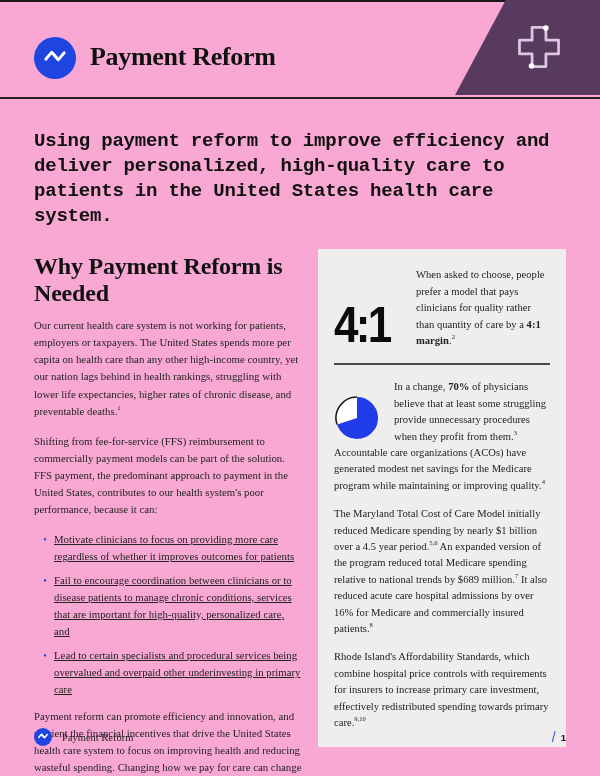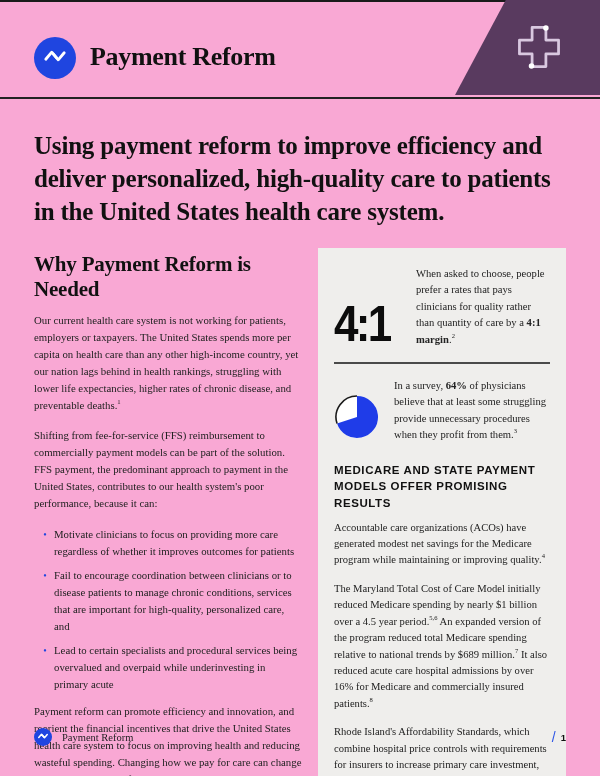--- a/index.html
+++ b/index.html
@@ -19,33 +19,34 @@
     position:absolute;left:90px;top:42px;font-size:26px;font-weight:700;color:#111;
     letter-spacing:-0.3px;
   }
   .corner-shape{
     position:absolute;top:0;right:0;width:145px;height:95px;background:#593a5f;
     clip-path:polygon(35% 0,100% 0,100% 100%,0 100%);
   }
   .corner-cross{position:absolute;top:24px;right:38px;}
   
   .headline{
-    margin:30px 34px 0 34px;font-size:25px;line-height:1.32;font-weight:700;color:#111;
+    margin:30px 34px 0 34px;font-size:19px;line-height:1.32;font-weight:700;color:#111;
     letter-spacing:-0.2px;
+    font-family:Liberation Mono, monospace;
   }
   
   .columns{display:flex;margin:20px 34px 0 34px;gap:16px;}
   .leftcol{width:268px;flex:0 0 268px;}
-  .left-heading{font-size:21px;font-weight:700;color:#111;margin:4px 0 10px 0;letter-spacing:-0.2px;}
+  .left-heading{font-size:24px;font-weight:700;color:#111;margin:4px 0 10px 0;letter-spacing:-0.2px;}
   .body-p{font-size:10.8px;line-height:1.58;margin:0 0 13px 0;color:#222;}
   sup{font-size:0.62em;line-height:0;}
   .bullets{margin:2px 0 10px 2px;}
   .bullet-item{display:flex;font-size:10.8px;line-height:1.58;margin-bottom:7px;color:#222;}
   .bullet-dot{color:#1f45e0;width:18px;flex:0 0 18px;text-align:center;font-size:10px;padding-top:1px;}
-  .bullet-text{flex:1;}
+  .bullet-text{flex:1;text-decoration:underline;}
   
   .sidebar{
     flex:1;background:#efeeec;padding:18px 16px 16px 16px;align-self:flex-start;
   }
   .stat-row{display:flex;gap:12px;align-items:flex-end;}
   .stat-number{
     font-family:"Liberation Sans","DejaVu Sans",sans-serif;font-size:50px;font-weight:800;
     color:#0c0c0c;letter-spacing:-3px;line-height:0.95;transform:scaleX(0.88);transform-origin:left top;
     flex:0 0 70px;margin-top:4px;
   }
@@ -107,43 +108,42 @@
           <div class="bullet-item">
             <span class="bullet-dot">•</span>
             <span class="bullet-text">Motivate clinicians to focus on providing more care regardless of whether it improves outcomes for patients</span>
           </div>
           <div class="bullet-item">
             <span class="bullet-dot">•</span>
             <span class="bullet-text">Fail to encourage coordination between clinicians or to disease patients to manage chronic conditions, services that are important for high-quality, personalized care, and</span>
           </div>
           <div class="bullet-item">
             <span class="bullet-dot">•</span>
-            <span class="bullet-text">Lead to certain specialists and procedural services being overvalued and overpaid while underinvesting in primary acute</span>
+            <span class="bullet-text">Lead to certain specialists and procedural services being overvalued and overpaid other underinvesting in primary care</span>
           </div>
         </div>
       <p class="body-p"><span>Payment reform can promote efficiency and innovation, and reorient the financial incentives that drive the United States health care system to focus on improving health and reducing wasteful spending. Changing how we pay for care can change the type and quality of care delivered, and in turn, it can improve outcomes for patients.</span></p>
     </div>
 
     <div class="sidebar">
       <div class="stat-row">
         <div class="stat-number">4:1</div>
-        <div class="stat-text"><span>When asked to choose, people prefer a rates that pays clinicians for quality rather than quantity of care by a </span><span style="font-weight: 700;">4:1 margin</span><span>.</span><sup>2</sup></div>
+        <div class="stat-text"><span>When asked to choose, people prefer a model that pays clinicians for quality rather than quantity of care by a </span><span style="font-weight: 700;">4:1 margin</span><span>.</span><sup>2</sup></div>
       </div>
       <hr class="stat-divider">
       <div class="stat-row">
         <div class="pie-wrap">
           <svg width="46" height="46" viewBox="0 0 46 46">
             <circle cx="23" cy="23" r="21" fill="#ffffff"></circle>
             <path d="M23 23 L23 2 A21 21 0 1 1 3.03 29.49 Z" fill="#1f3ce8"></path>
             <path d="M3.03 29.49 A21 21 0 0 1 23 2" fill="none" stroke="#1a1a1a" stroke-width="1.6"></path>
           </svg>
         </div>
-        <div class="stat-text"><span>In a survey, </span><span style="font-weight: 700;">64%</span><span> of physicians believe that at least some struggling provide unnecessary procedures when they profit from them.</span><sup>3</sup></div>
+        <div class="stat-text"><span>In a change, </span><span style="font-weight: 700;">70%</span><span> of physicians believe that at least some struggling provide unnecessary procedures when they profit from them.</span><sup>3</sup></div>
       </div>
-      <h3 class="sb-heading">MEDICARE AND STATE PAYMENT MODELS OFFER PROMISING RESULTS</h3>
       <p class="sb-p"><span>Accountable care organizations (ACOs) have generated modest net savings for the Medicare program while maintaining or improving quality.</span><sup>4</sup></p>
       <p class="sb-p"><span>The Maryland Total Cost of Care Model initially reduced Medicare spending by nearly $1 billion over a 4.5 year period.</span><sup>5,6</sup><span> An expanded version of the program reduced total Medicare spending relative to national trends by $689 million.</span><sup>7</sup><span> It also reduced acute care hospital admissions by over 16% for Medicare and commercially insured patients.</span><sup>8</sup></p>
       <p class="sb-p"><span>Rhode Island's Affordability Standards, which combine hospital price controls with requirements for insurers to increase primary care investment, effectively redistributed spending towards primary care.</span><sup>9,10</sup></p>
     </div>
   </div>
 
   <div class="footer">
     <div class="footer-logo">
       <span>
         <svg width="12" height="12" viewBox="0 0 24 24" fill="none">

